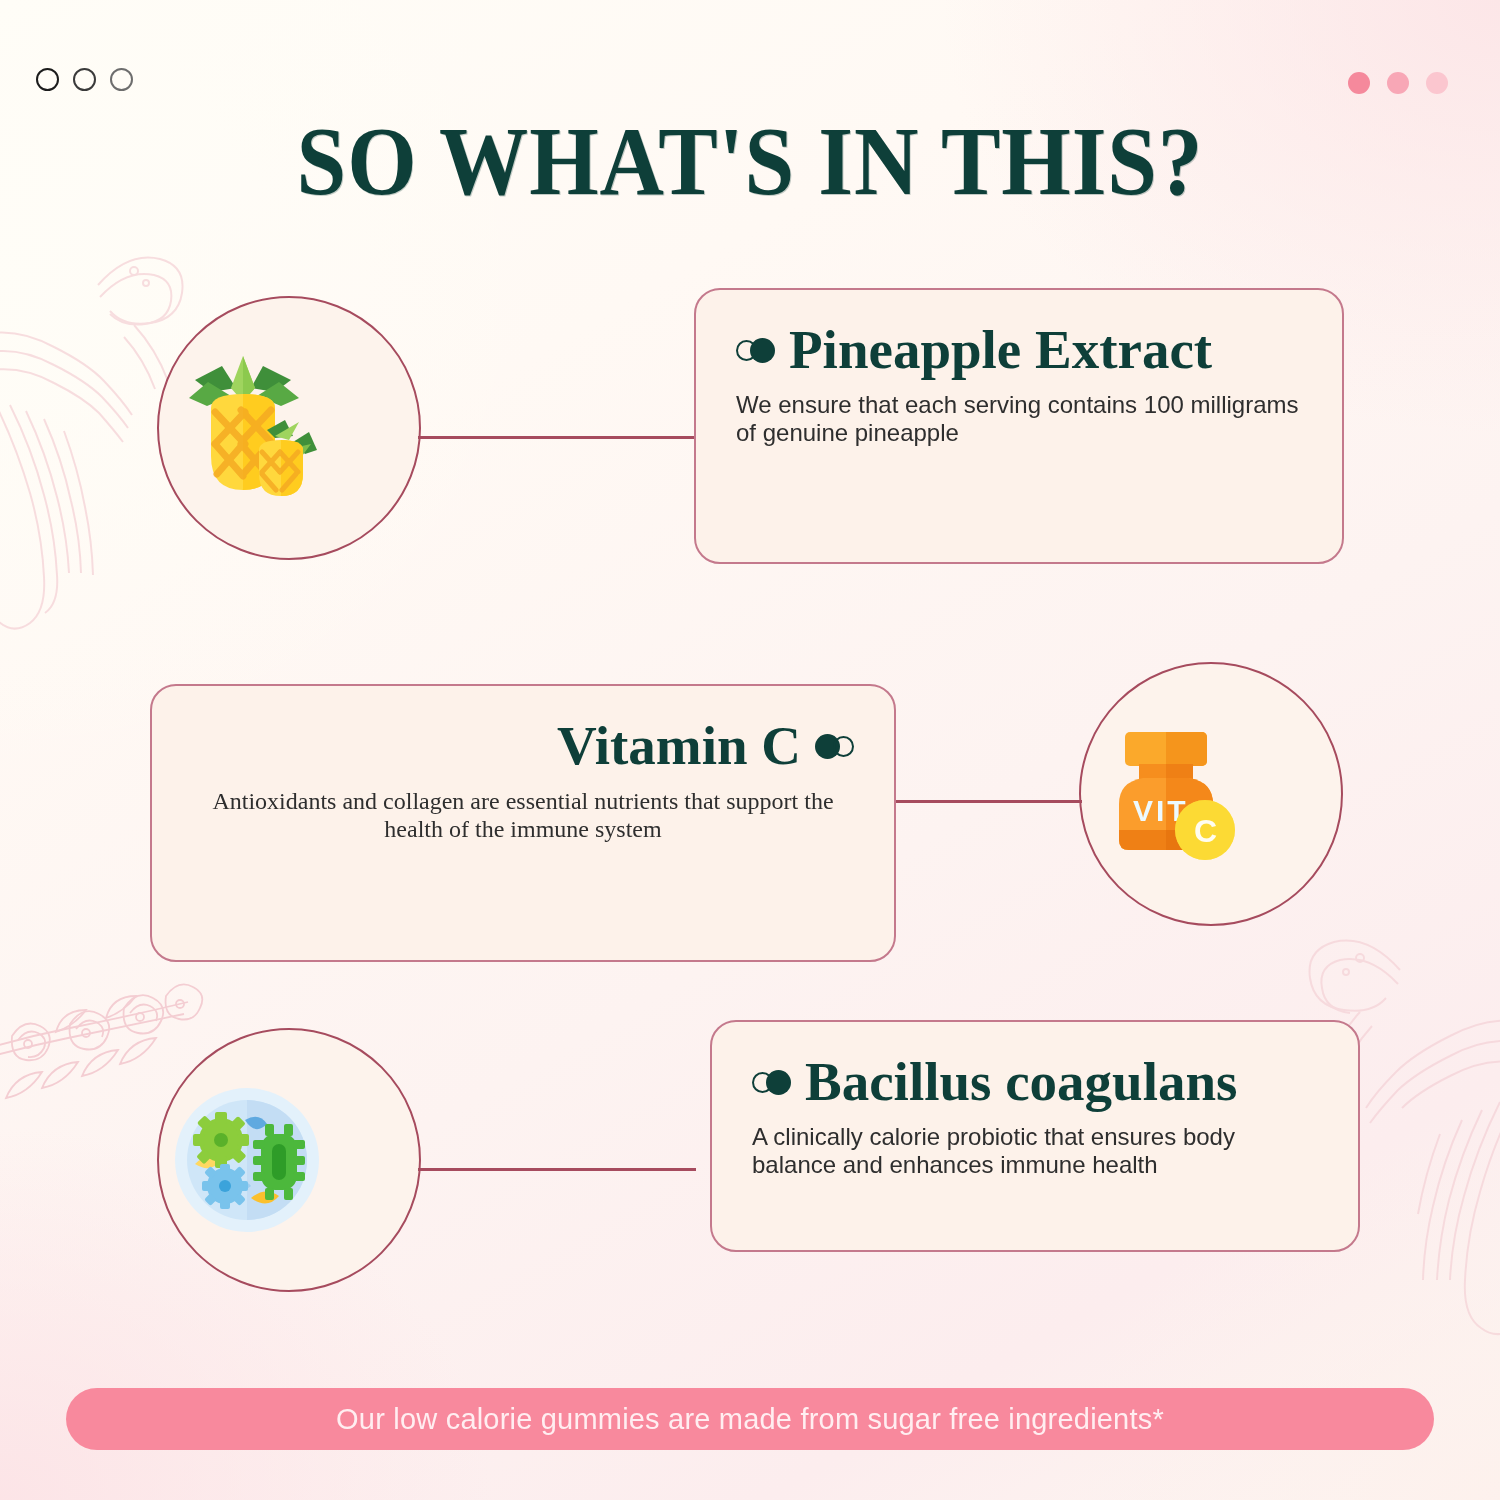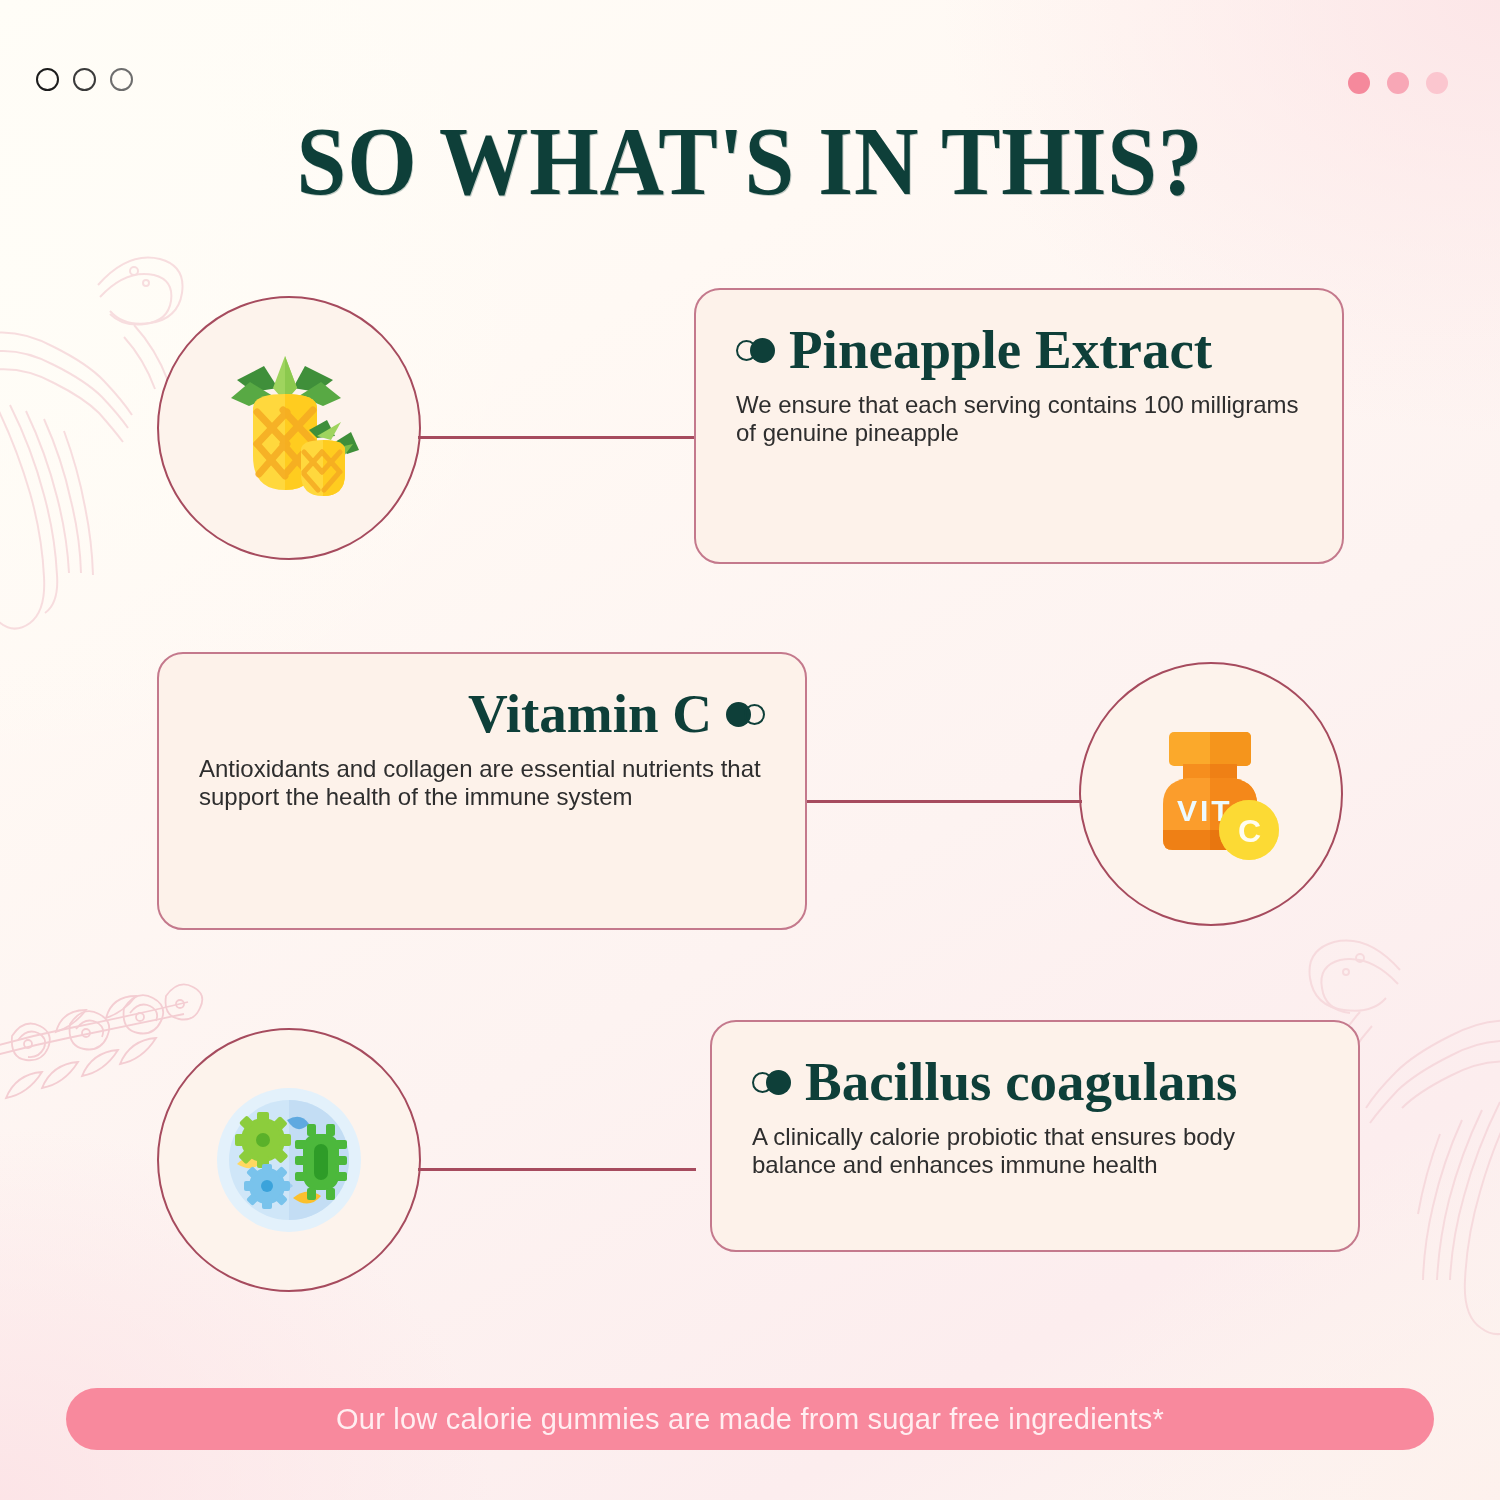--- a/index.html
+++ b/index.html
@@ -69,21 +69,21 @@
   #row-1 { top: 288px; }
   #row-2 { top: 652px; }
   #row-3 { top: 1020px; }
 
   
   .medallion {
     position: absolute; top: 0;
     width: 264px; height: 264px; border-radius: 50%;
     background: #fdf3ec;
     border: 2.5px solid #a64b5e;
-    display: flex; align-items: center; justify-content: center;
+    display: flex; align-items: center; 
   }
   #row-1 .medallion, #row-3 .medallion { left: 157px; top: 8px; }
   #row-2 .medallion { right: 157px; top: 10px; }
 
   
   .connector {
     position: absolute; height: 2.5px; background: #a64b5e; top: 148px;
   }
   #conn-1 { left: 418px;  width: 278px; }
   #conn-2 { right: 418px; width: 278px; }
@@ -91,21 +91,21 @@
 
   
   .card {
     position: absolute; top: 0;
     background: #fdf2ea;
     border: 2.5px solid #c4798c;
     border-radius: 26px;
     padding: 30px 40px 16px 40px;
   }
   #card-1 { left: 694px;  width: 650px; height: 276px; }
-  #card-2 { left: 157px;  width: 650px; height: 278px; }
+  #card-2 { left: 150px;  width: 746px; height: 278px; margin-top: 32px; }
   #card-3 { left: 694px;  width: 650px; height: 232px; margin-left: 16px; }
 
   .card-head {
     display: flex; align-items: center; gap: 14px;
     font-family: "Liberation Serif", "DejaVu Serif", serif;
     font-weight: bold;
     font-size: 55px;
     line-height: 1.1;
     color: #0e3f39;
     white-space: nowrap;
@@ -114,21 +114,21 @@
   .card.align-left  .card-head { justify-content: flex-start; }
 
   .card-body {
     margin-top: 10px;
     font-family: "Liberation Sans", sans-serif;
     font-weight: 300;
     font-size: 24px;
     line-height: 1.18;
     color: #2e2e2e;
   }
-  .card.align-right .card-body { text-align: left; }
+  .card.align-right .card-body { text-align: center; font-family: Liberation Serif, serif; }
   .card.align-left  .card-body { text-align: left; }
 
   
   .bullet { display: inline-flex; align-items: center; flex-shrink: 0; }
   .bullet .b-hollow {
     width: 21px; height: 21px; border-radius: 50%;
     border: 2.6px solid #0e3f39; background: transparent;
   }
   .bullet .b-solid {
     width: 25px; height: 25px; border-radius: 50%;

